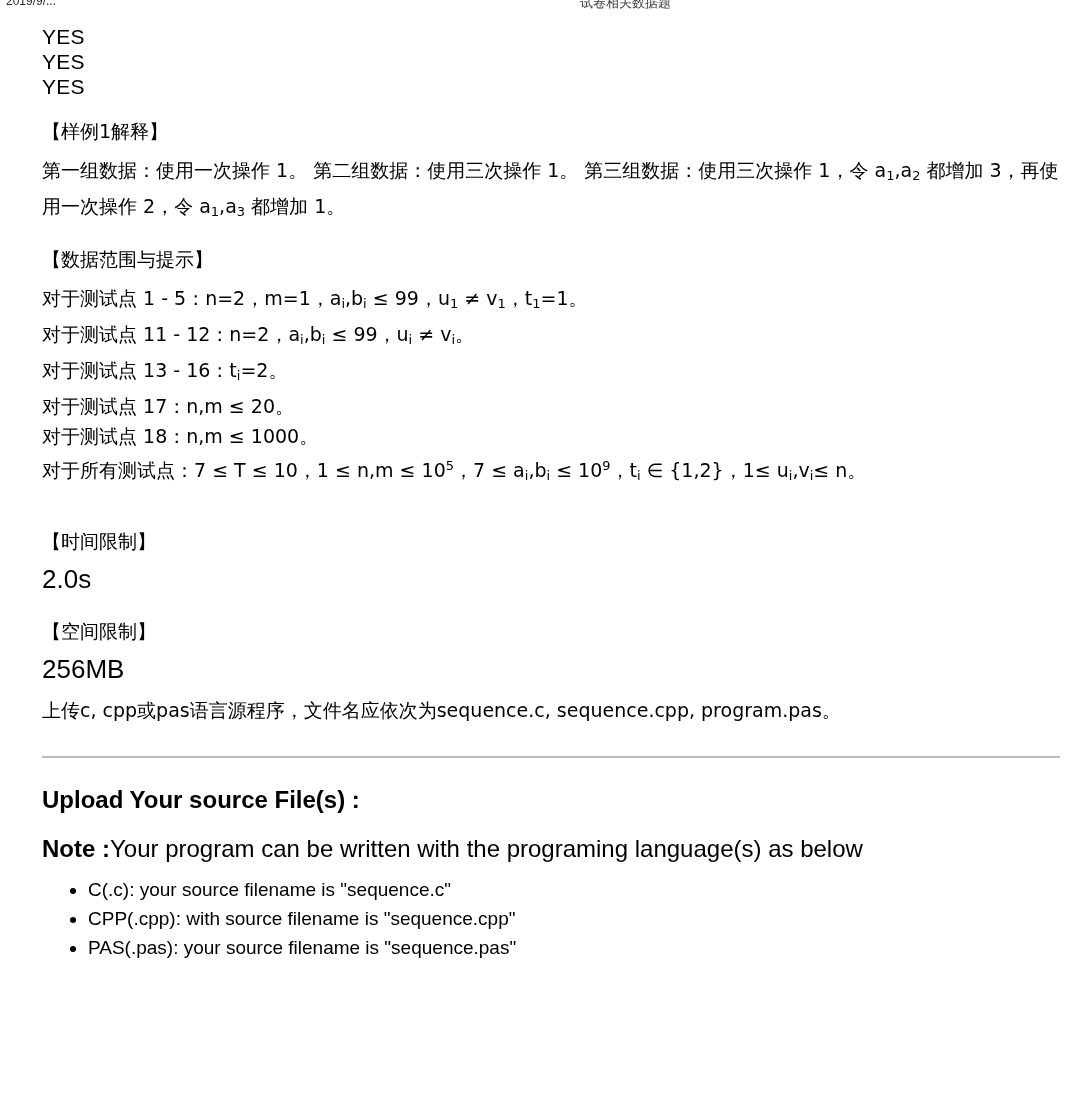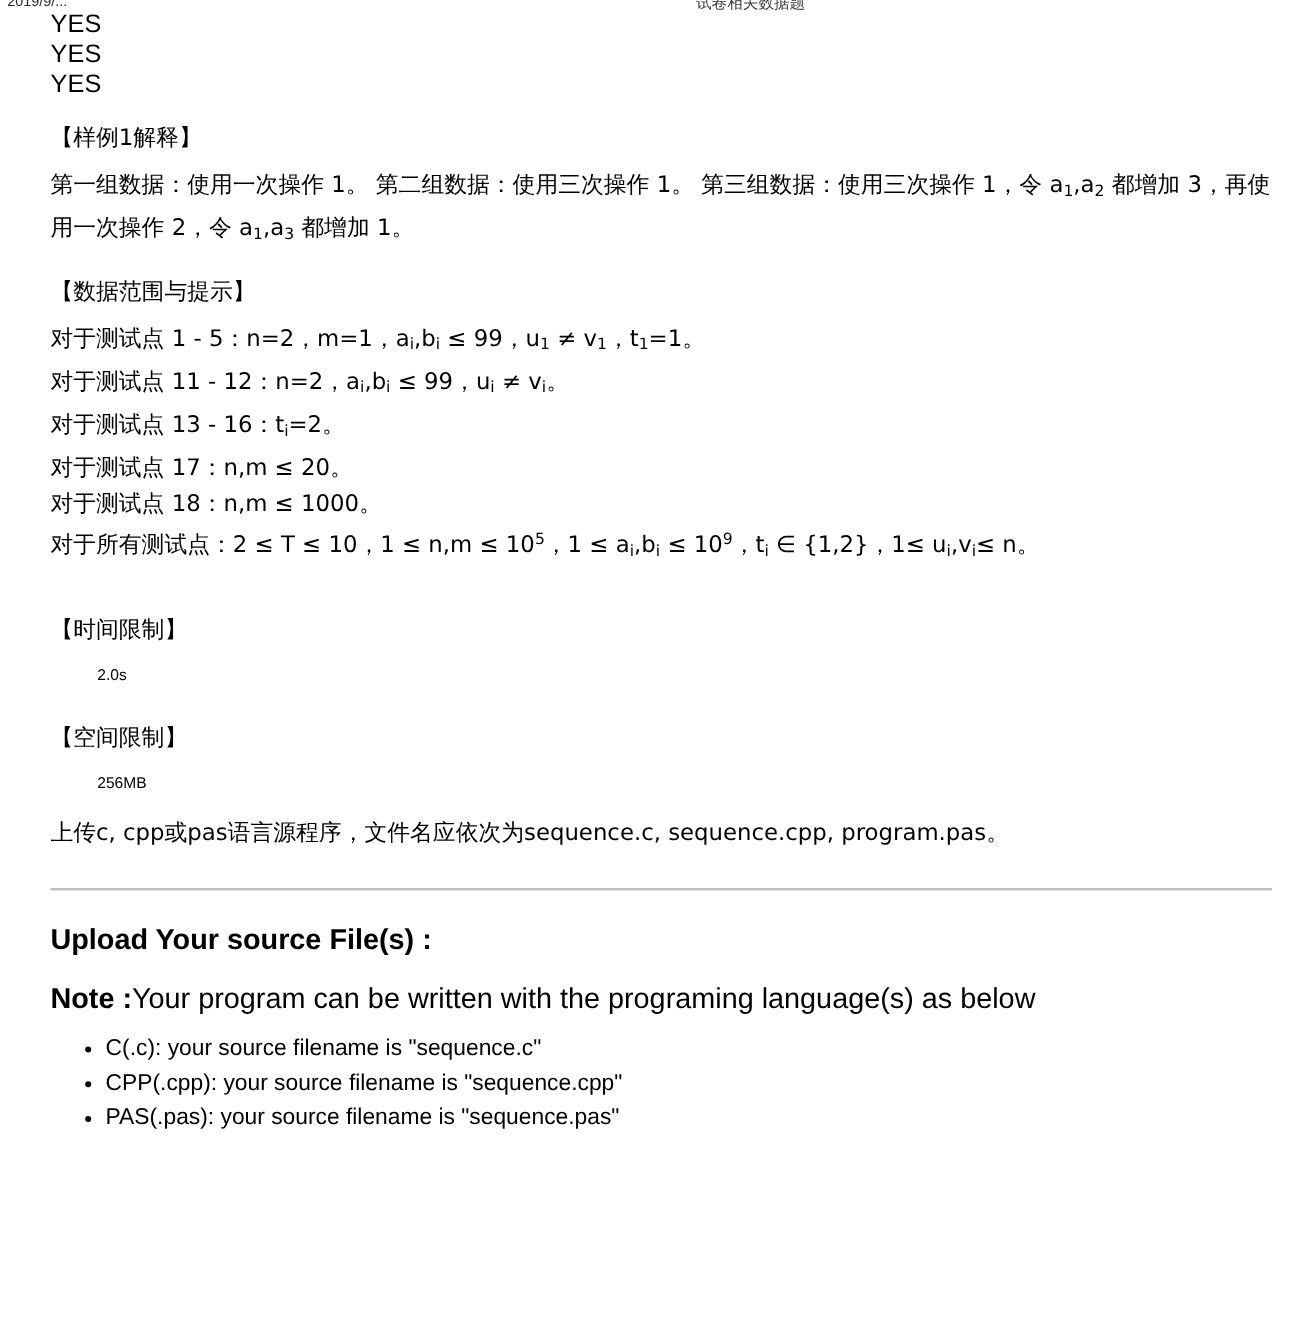--- a/index.html
+++ b/index.html
@@ -41,21 +41,21 @@
     position: absolute;
     left: 580px;
     top: -6px;
     font-size: 13px;
     color: #3a3a3a;
     white-space: nowrap;
   }
   .content {
     position: absolute;
     left: 42px;
-    top: 8px;
+    top: 24px;
     width: 1030px;
   }
   .yes-block {
     font-size: 21px;
     line-height: 25px;
     font-weight: 500;
     letter-spacing: 0.2px;
     margin-bottom: 16px;
   }
   .yes-block div { white-space: pre; }
@@ -75,27 +75,26 @@
   .list-line {
     font-size: 19px;
     line-height: 30px;
     white-space: nowrap;
     font-family: "DejaVu Sans", "Liberation Sans", sans-serif;
   }
   sub { font-size: 13px; vertical-align: -3px; }
   sup { font-size: 13px; vertical-align: 7px; }
 
   .plain {
-    font-size: 13px;
+    font-size: 26px;
     line-height: 28px;
     font-weight: 500;
     margin-top: 8px;
     margin-bottom: 4px;
     font-family: "Liberation Sans", sans-serif;
-    margin-left: 39px;
   }
 
   hr.divider {
     border: none;
     border-top: 2px solid #bdbdbd;
     margin: 30px 0 0 0;
     width: 1018px;
   }
   .upload-title {
     font-size: 24px;
@@ -157,39 +156,39 @@
     </div>
 
     <div class="list-line">
       <span>对于测试点 13 - 16：t</span><sub>i</sub><span>=2。</span>
     </div>
 
     <div class="list-line">对于测试点 17：n,m ≤ 20。</div>
     <div class="list-line">对于测试点 18：n,m ≤ 1000。</div>
 
     <div class="list-line">
-      <span>对于所有测试点：2 ≤ T ≤ 10，1 ≤ n,m ≤ 10</span><sup>5</sup><span>，1 ≤ a</span><sub>i</sub><span>,b</span><sub>i</sub><span> ≤ 10</span><sup>9</sup><span>，t</span><sub>i</sub><span> ∈ {1,2}，1≤ u</span><sub>i</sub><span>,v</span><sub>i</sub><span>≤ n。</span>
+      <span>对于所有测试点：7 ≤ T ≤ 10，1 ≤ n,m ≤ 10</span><sup>5</sup><span>，7 ≤ a</span><sub>i</sub><span>,b</span><sub>i</sub><span> ≤ 10</span><sup>9</sup><span>，t</span><sub>i</sub><span> ∈ {1,2}，1≤ u</span><sub>i</sub><span>,v</span><sub>i</sub><span>≤ n。</span>
     </div>
 
     <div class="sec-head" style="margin-top:36px;">【时间限制】</div>
     <div class="plain">2.0s</div>
 
     <div class="sec-head" style="margin-top:24px;">【空间限制】</div>
     <div class="plain">256MB</div>
 
     <div class="para" style="margin-top:12px;">上传c, cpp或pas语言源程序，文件名应依次为sequence.c, sequence.cpp, program.pas。</div>
 
     <hr class="divider">
 
     <div class="upload-title">Upload Your source File(s) :</div>
 
     <div class="note-line">
       <span class="nb">Note :</span><span>Your program can be written with the programing language(s) as below</span>
     </div>
 
     <ul class="files">
       <li>C(.c): your source filename is "sequence.c"</li>
-      <li>CPP(.cpp): your source filename is "sequence.cpp"</li>
+      <li>CPP(.cpp): with source filename is "sequence.cpp"</li>
       <li>PAS(.pas): your source filename is "sequence.pas"</li>
     </ul>
 
   </div>
 </div>
 
 </body></html>

